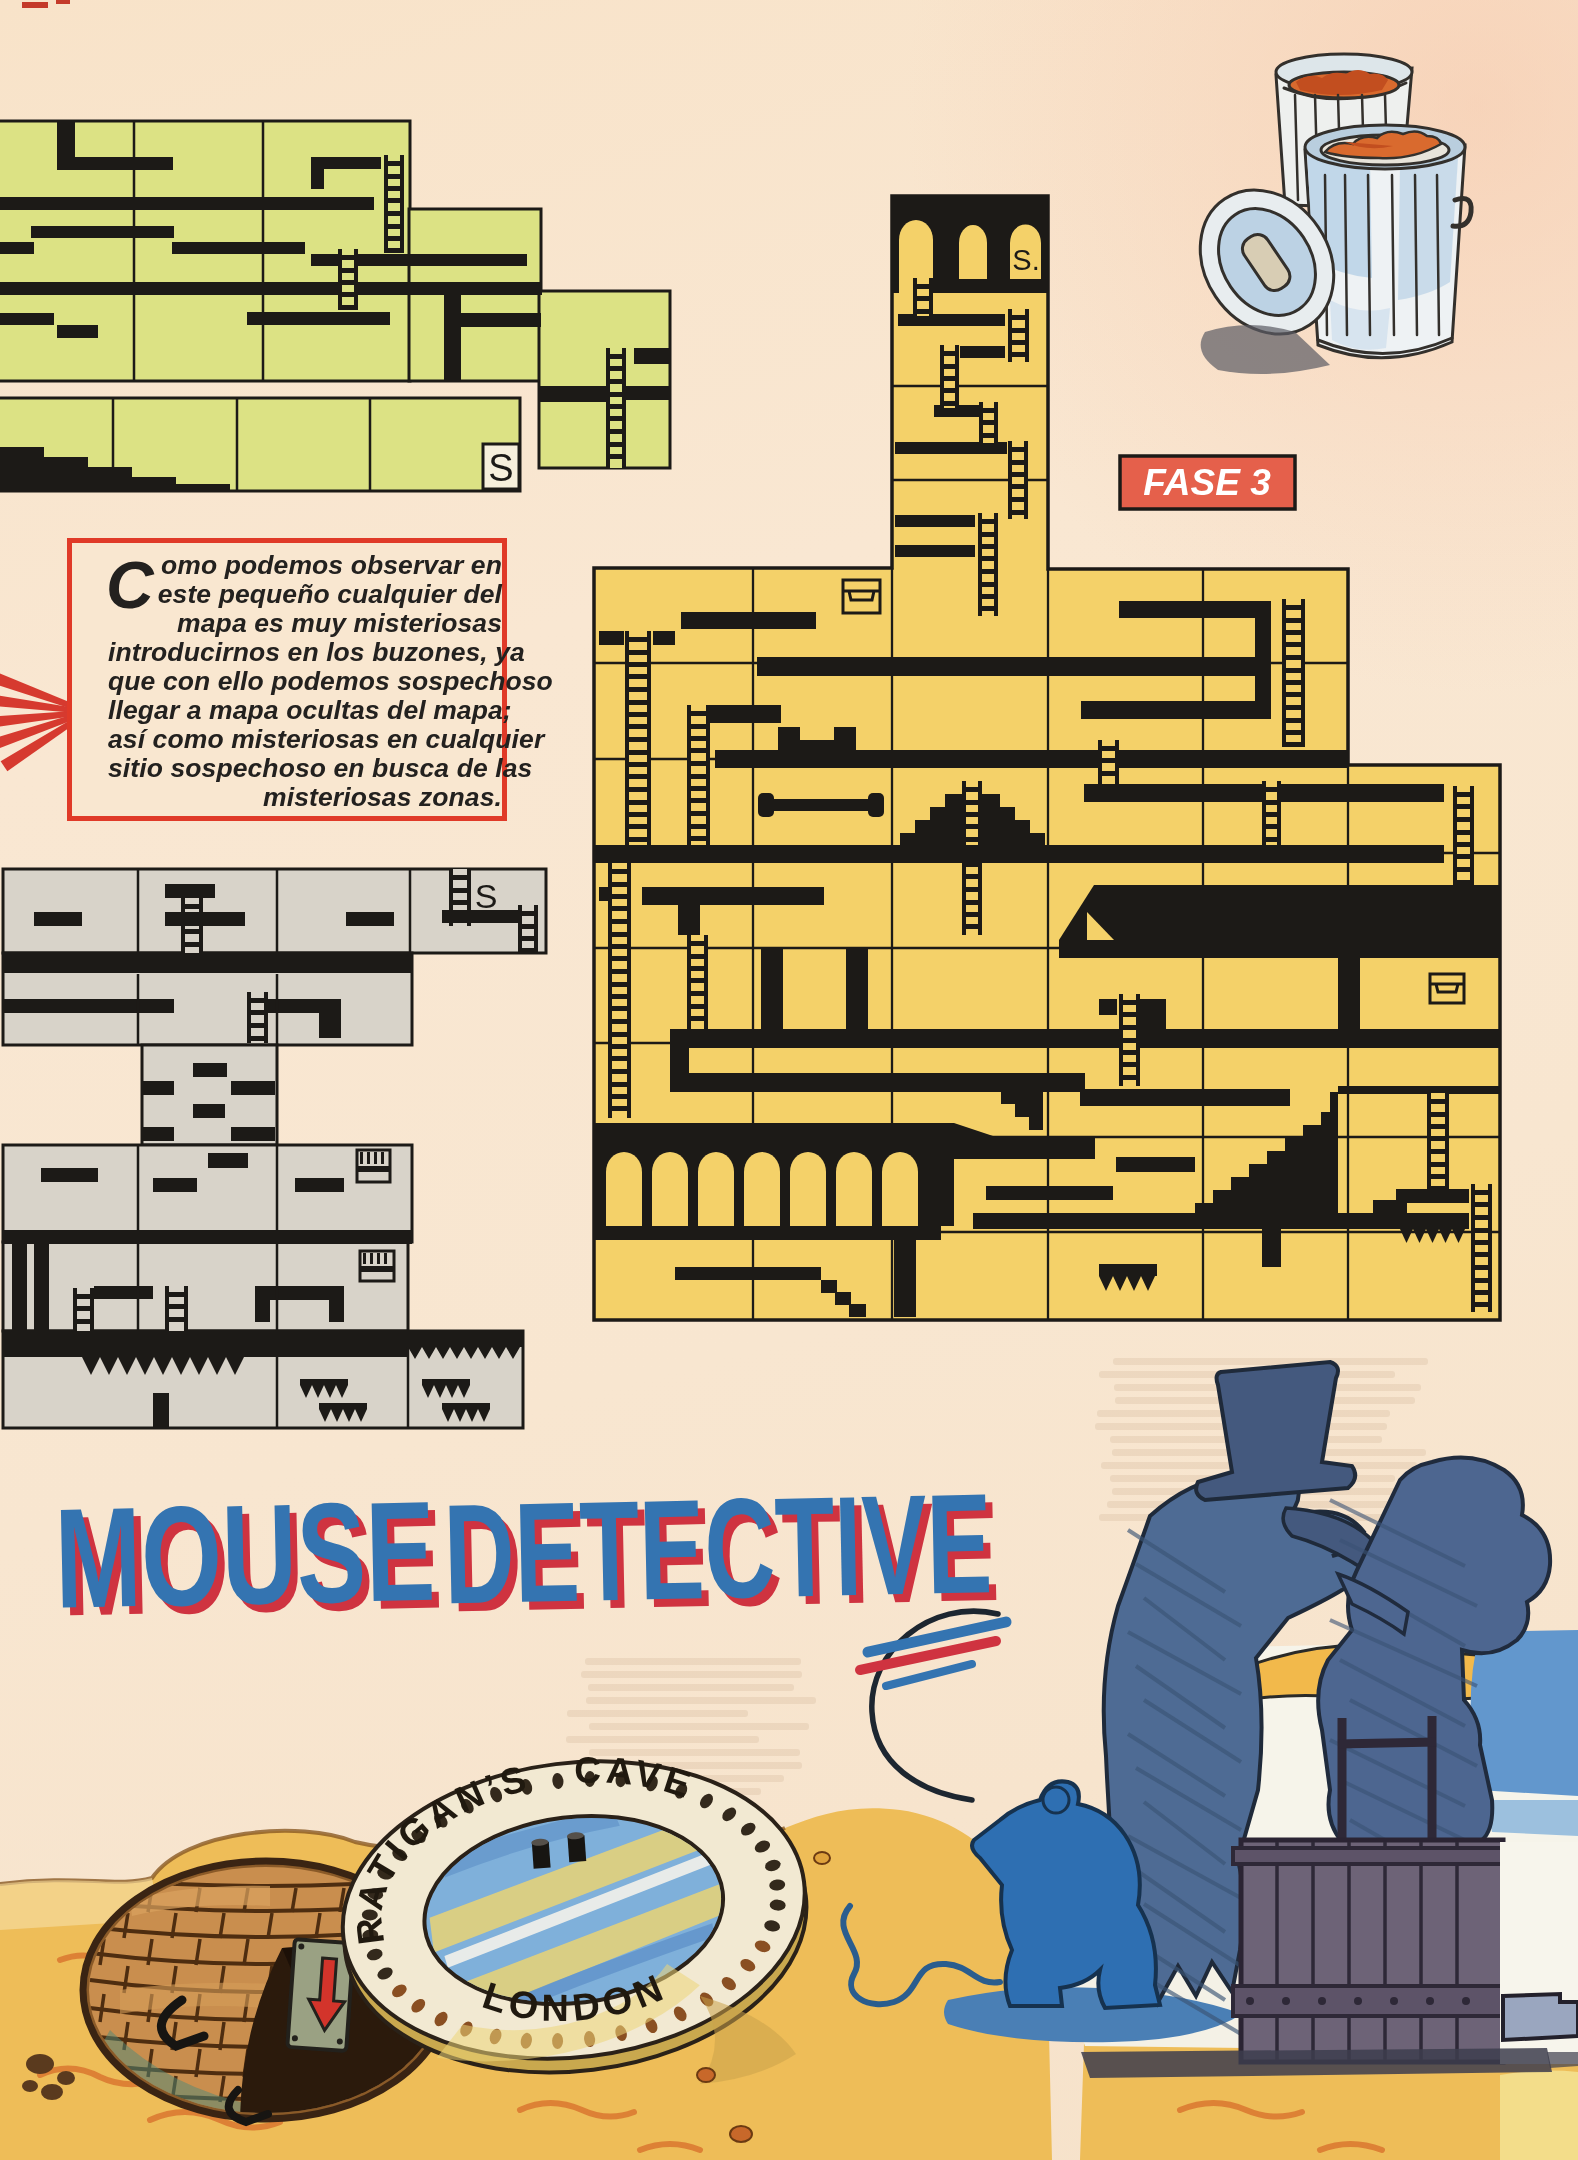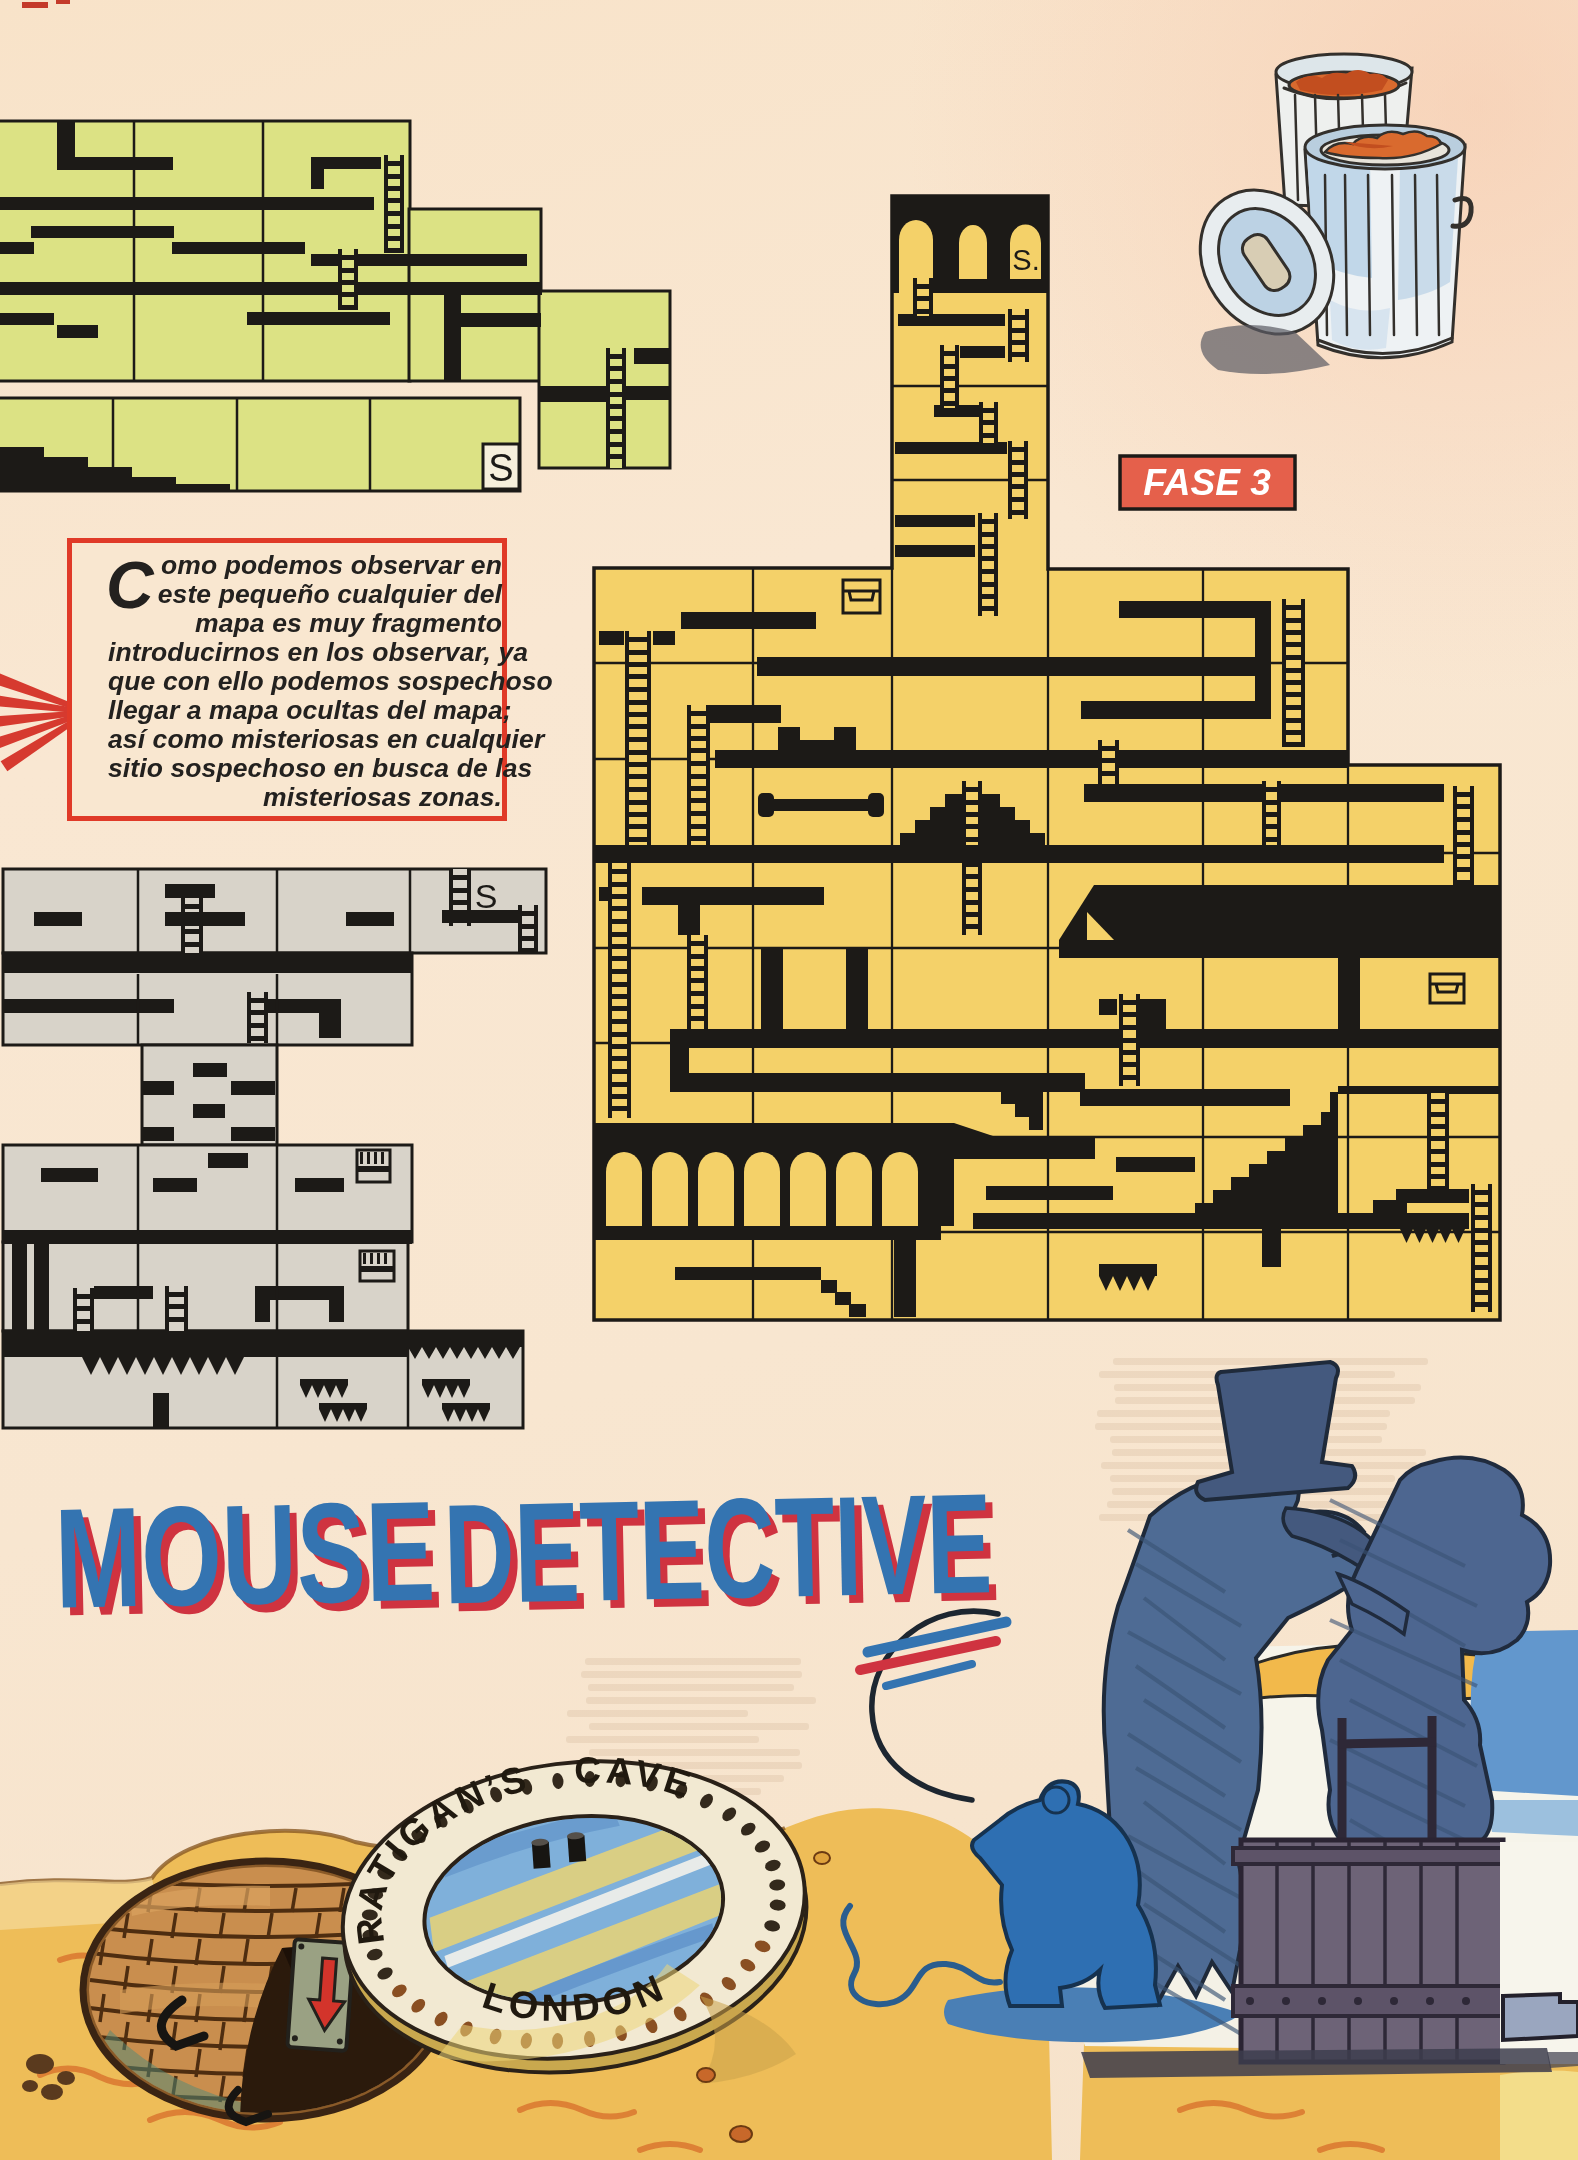--- a/index.html
+++ b/index.html
@@ -607,22 +607,22 @@
     </g>
     <g transform="rotate(19 88 712)">
       <polygon points="88,710 -12,704 -12,716 88,714" fill="#d63a2f"></polygon>
     </g>
   </svg>
 
 <div class="abs" id="textbox" style="padding-top:8px">
     <div id="dropcap">C</div>
     <div class="tl i1">omo podemos observar en</div>
     <div class="tl i1">este pequeño cualquier del</div>
-    <div class="tl">mapa es muy fragmento</div>
-    <div class="tl">introducirnos en los observar, ya</div>
+    <div class="tl">mapa es muy misteriosas</div>
+    <div class="tl">introducirnos en los buzones, ya</div>
     <div class="tl">que con ello podemos sospechoso</div>
     <div class="tl">llegar a mapa ocultas del mapa;</div>
     <div class="tl">así como misteriosas en cualquier</div>
     <div class="tl">sitio sospechoso en busca de las</div>
     <div class="tl">misteriosas zonas.</div>
   </div>
 
 <svg class="abs" style="left:0;top:1330px" width="1578" height="830" viewBox="0 1330 1578 830">
     <path d="M1190,1648 L1578,1640 L1578,1960 L1240,1960 Q1190,1800 1190,1648 Z" fill="#f6f4ea"></path>
     <path d="M1197,1688 Q1310,1630 1430,1650 Q1520,1663 1578,1648 L1578,1688 Q1460,1706 1330,1696 Q1248,1692 1200,1714 Z" fill="#f2b94b" stroke="#2a2a28" stroke-width="3"></path>

